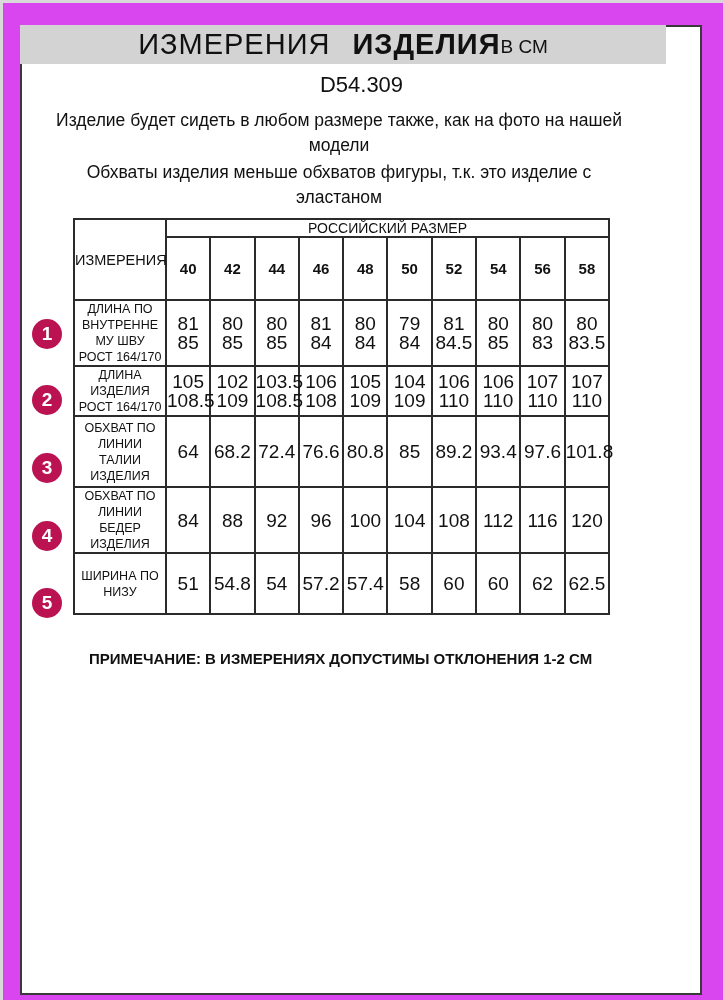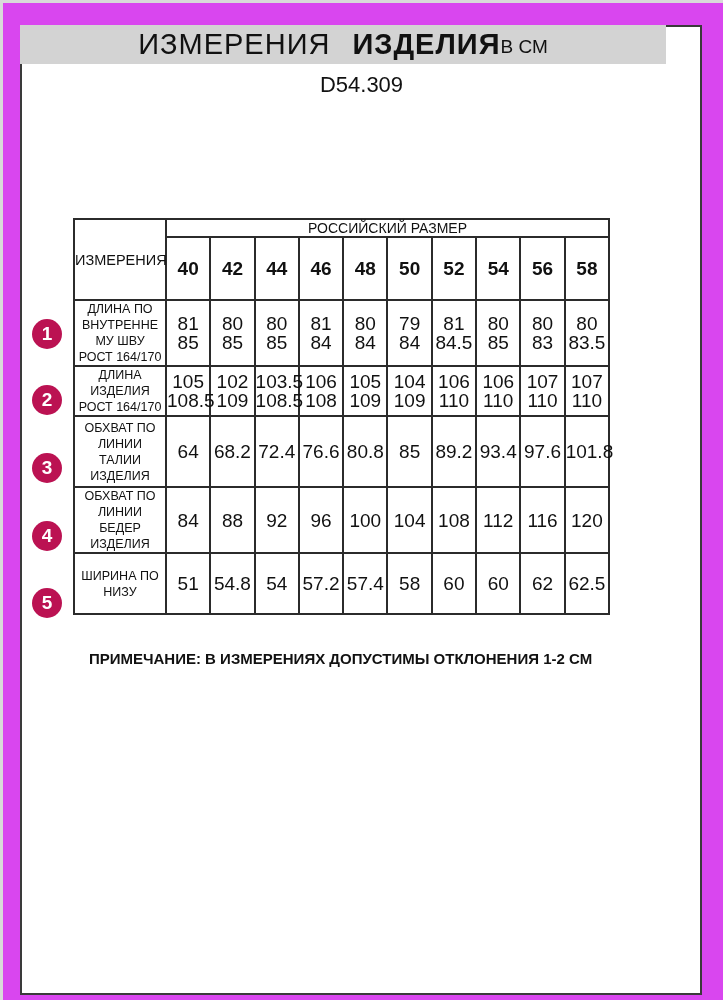--- a/index.html
+++ b/index.html
@@ -80,21 +80,21 @@
   .size-table th, .size-table td {
     border: 2px solid #2b2b2b;
     padding: 0;
     text-align: center;
     vertical-align: middle;
     font-weight: normal;
     background: #fff;
   }
   .c-region { height: 15px; font-size: 14px; margin-left: 28px; }
   .c-measure { font-size: 14.5px; }
-  .r-sizes th { height: 61px; font-size: 19px; font-weight: bold; }
+  .r-sizes th { height: 61px; font-size: 15px; font-weight: bold; }
   .c-label { font-size: 12.5px; line-height: 16px; white-space: pre-line; }
   .c-val   { font-size: 19px; line-height: 19px; white-space: pre-line; }
   .row-1 { height: 63px; }
   .row-2 { height: 44px; }
   .row-3 { height: 71px; }
   .row-4 { height: 62px; }
   .row-5 { height: 61px; }
 
   .circle-num {
     position: absolute;
@@ -125,20 +125,24 @@
   <div class="page-border"></div>
 
   <div class="title-band">
     <span class="t-main">ИЗМЕРЕНИЯ</span>
     <span class="t-bold">ИЗДЕЛИЯ</span>
     <span class="t-units">В СМ</span>
   </div>
 
   <div class="product-code">D54.309</div>
 
+  <p class="intro-par intro-1">Изделие будет сидеть в любом размере также, как на фото на нашей
+модели</p>
+  <p class="intro-par intro-2">Обхваты изделия меньше обхватов фигуры, т.к. это изделие с
+эластаном</p>
 
   <table class="size-table" id="size-table">
       <colgroup>
         <col style="width: 92px;">
         <col style="width: 44.3px;">
         <col style="width: 44.3px;">
         <col style="width: 44.3px;">
         <col style="width: 44.3px;">
         <col style="width: 44.3px;">
         <col style="width: 44.3px;">

